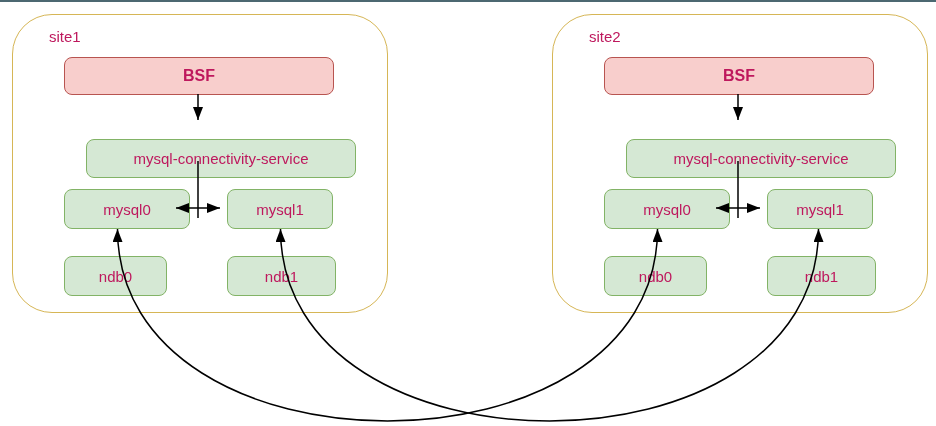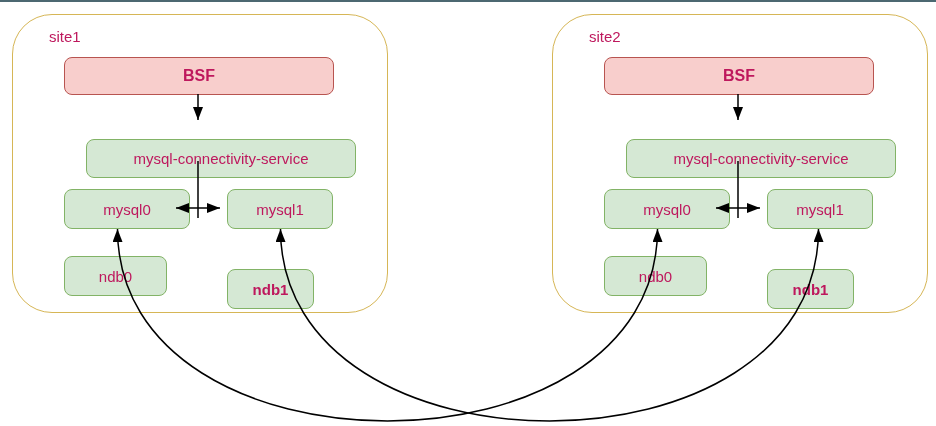--- a/index.html
+++ b/index.html
@@ -24,21 +24,21 @@
     position:absolute;display:flex;align-items:center;justify-content:center;
     border:1px solid var(--green-border);background:var(--green-fill);
     border-radius:8px;font-size:15px;box-sizing:border-box;text-align:center;
   }
   .node-bsf{left:51px;top:42px;width:270px;height:38px;
     background:var(--red-fill);border-color:var(--red-border);font-size:16px;font-weight:bold;}
   .node-service{left:51px;top:124px;width:270px;height:39px;margin-left:22px;}
   .node-mysql0{left:51px;top:174px;width:126px;height:40px;}
   .node-mysql1{left:214px;top:174px;width:106px;height:40px;}
   .node-ndb0{left:51px;top:241px;width:103px;height:40px;}
-  .node-ndb1{left:214px;top:254px;width:87px;height:40px;font-weight:bold;}
+  .node-ndb1{left:214px;top:241px;width:109px;height:40px;}
   .edges{position:absolute;left:0;top:0;z-index:5;pointer-events:none;}
 </style>
 </head>
 <body>
 
 <div class="stage">
   <div class="topbar"></div>
 
   <div class="site site-0">
     <div class="site-label">site1</div>

